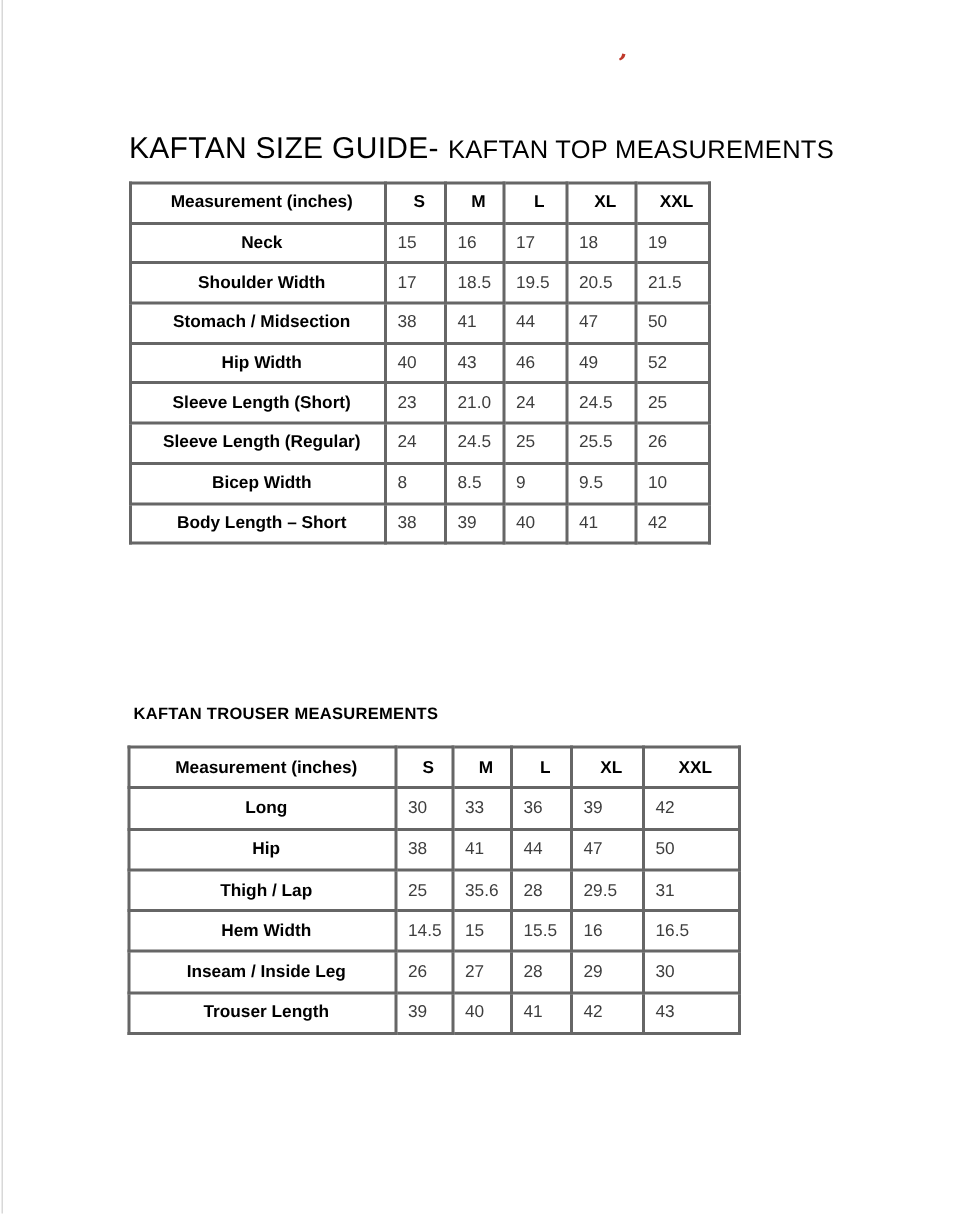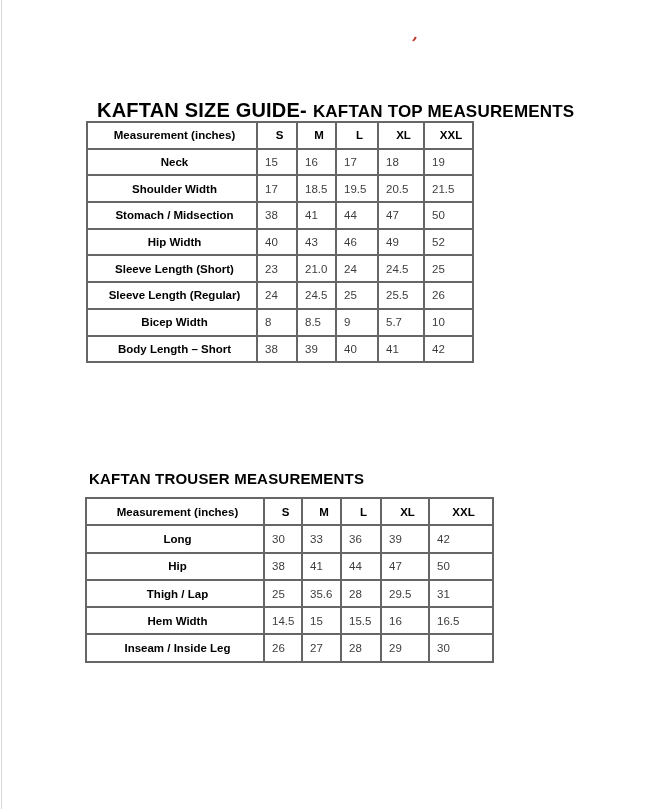--- a/index.html
+++ b/index.html
@@ -29,31 +29,31 @@
     position: absolute; left: 411px; top: 35px;
     font-family: "DejaVu Serif", serif;
     font-weight: bold;
     font-size: 17px;
     color: var(--red_mark);
     transform: rotate(10deg);
     line-height: 1;
   }
   .page-title {
     position: absolute; left: 85px; top: 87px;
-    margin: 12px;
-    font-size: 20px; font-weight: bold;
+    margin: 1px;
+    font-size: 20px; font-weight: normal;
     color: var(--text);
     white-space: nowrap;
     letter-spacing: 0.2px;
   }
   .page-title .sub { font-size: 17px; margin-left: 6px; }
   .section-title {
     position: absolute; left: 89px; top: 470px;
     margin: 0;
-    font-size: 15px; font-weight: bold;
+    font-size: 11px; font-weight: bold;
     color: var(--text);
     white-space: nowrap;
     letter-spacing: 0.2px;
   }
   table {
     position: absolute;
     border-collapse: collapse;
     table-layout: fixed;
   }
   .t1 { left: 86px; top: 121px; width: 386px; }
@@ -149,21 +149,21 @@
           <td>24.5</td>
           <td>25</td>
           <td>25.5</td>
           <td>26</td>
         </tr>
         <tr>
           <th scope="row">Bicep Width</th>
           <td>8</td>
           <td>8.5</td>
           <td>9</td>
-          <td>5.7</td>
+          <td>9.5</td>
           <td>10</td>
         </tr>
         <tr>
           <th scope="row">Body Length – Short</th>
           <td>38</td>
           <td>39</td>
           <td>40</td>
           <td>41</td>
           <td>42</td>
         </tr>
@@ -225,16 +225,24 @@
           <td>16.5</td>
         </tr>
         <tr>
           <th scope="row">Inseam / Inside Leg</th>
           <td>26</td>
           <td>27</td>
           <td>28</td>
           <td>29</td>
           <td>30</td>
         </tr>
+        <tr>
+          <th scope="row">Trouser Length</th>
+          <td>39</td>
+          <td>40</td>
+          <td>41</td>
+          <td>42</td>
+          <td>43</td>
+        </tr>
       </tbody>
     </table>
 
 </div>
 
 </body></html>

